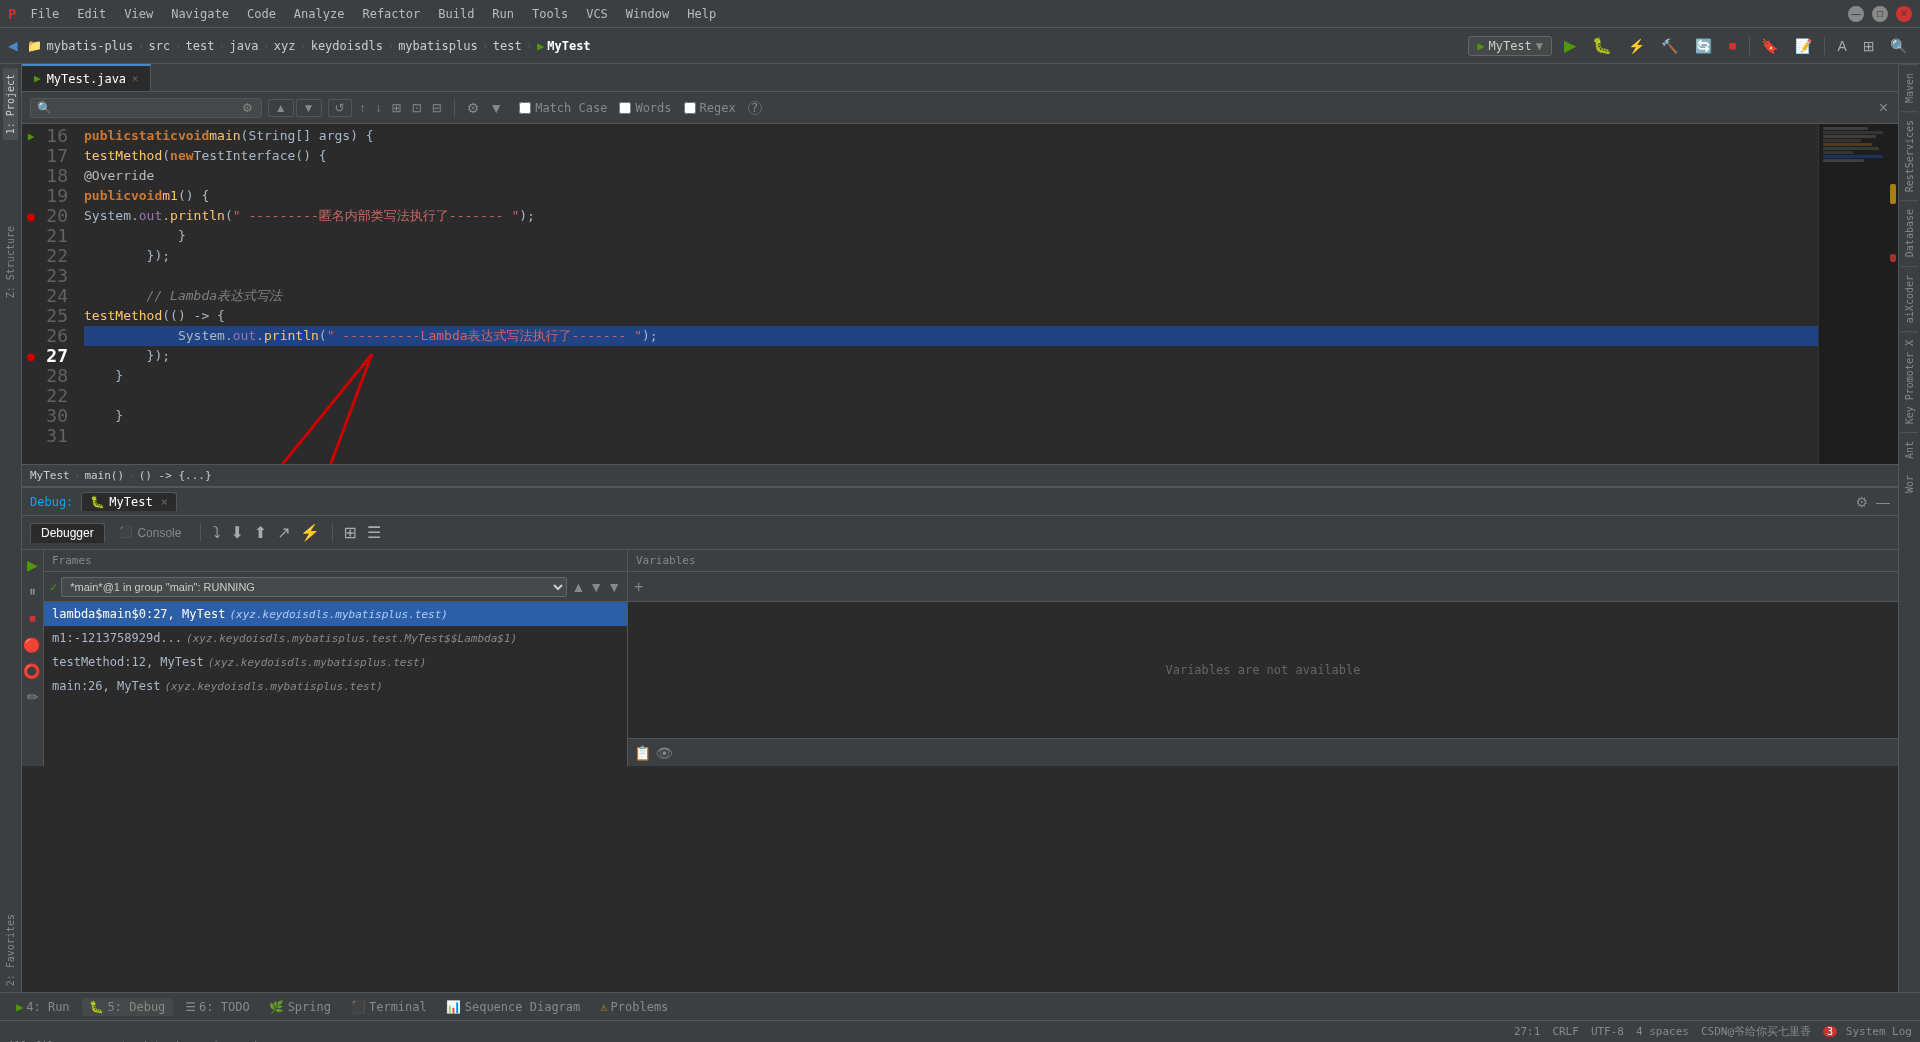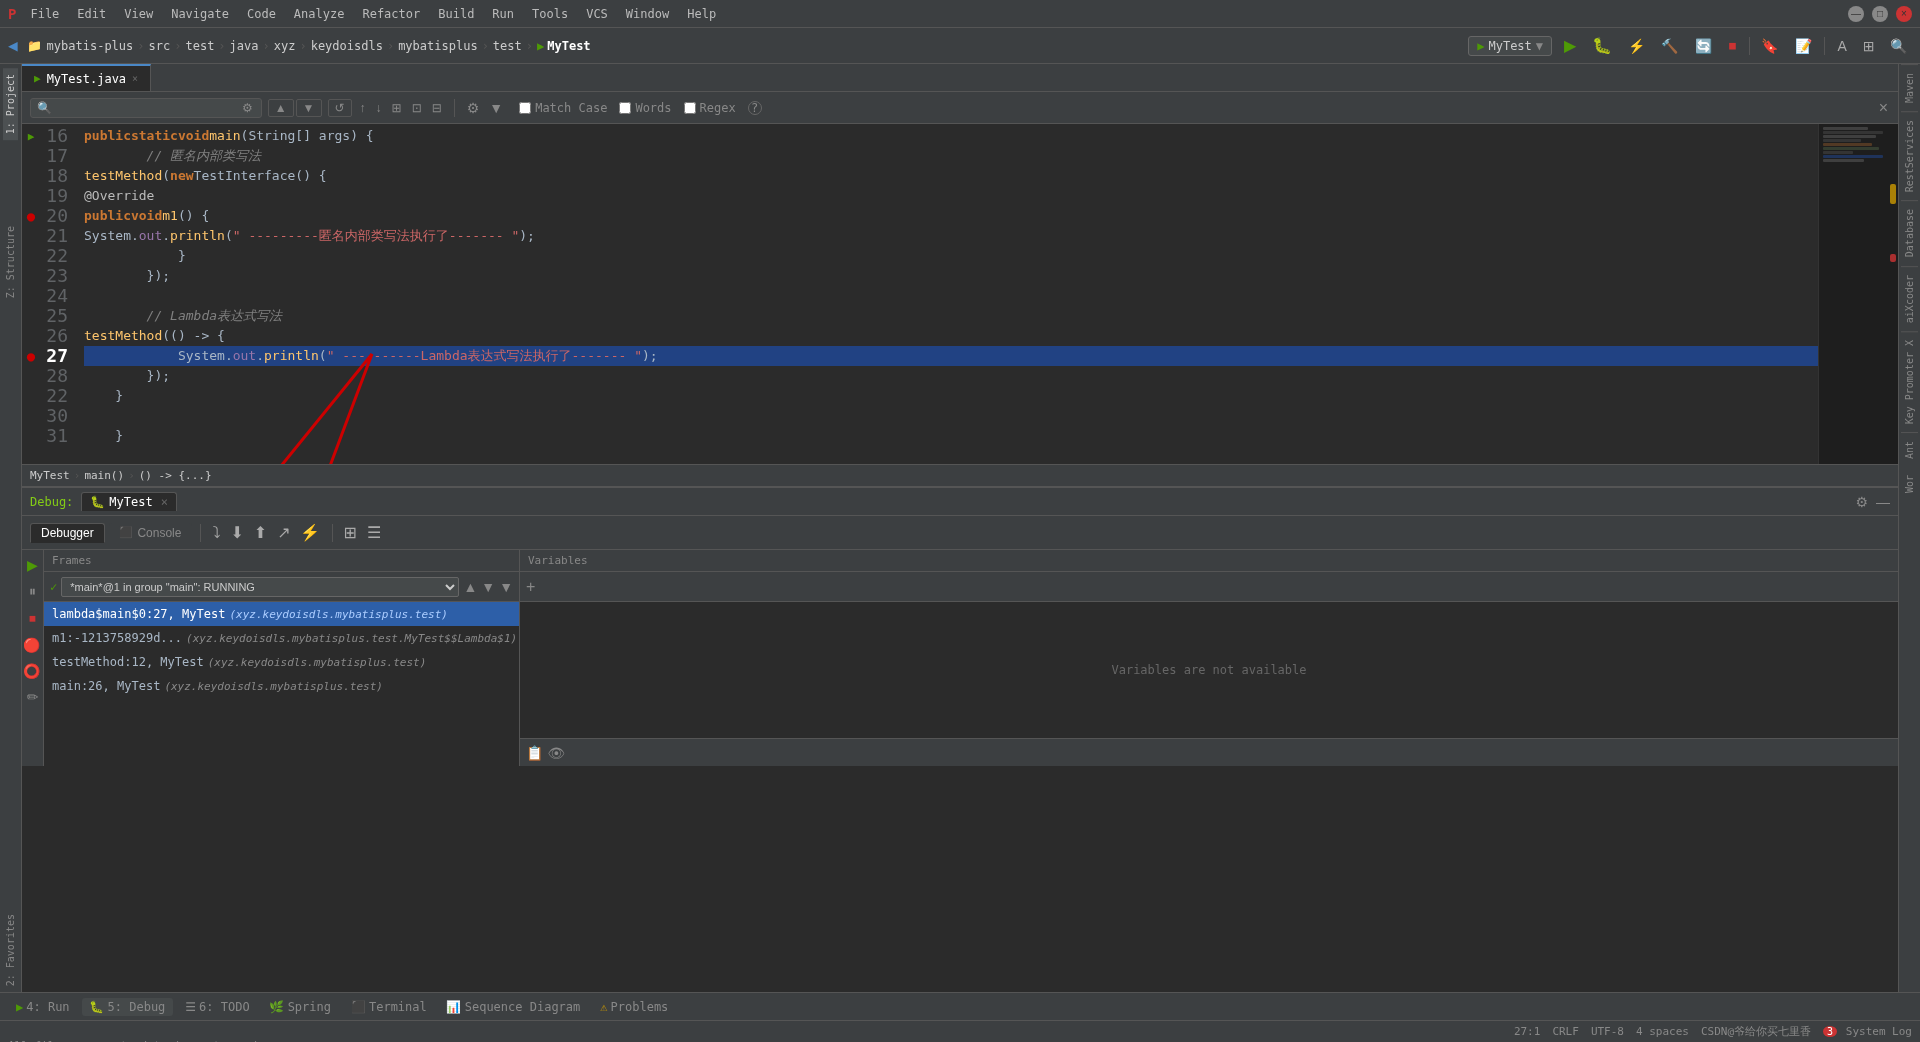--- a/index.html
+++ b/index.html
@@ -278,21 +278,20 @@
         <div style="height:20px;">28</div>
         <div style="height:20px;">22</div>
         <div style="height:20px;">30</div>
         <div style="height:20px;">31</div>
       </div>
 
       <div id="code-content" style="flex:1;padding:2px 0 2px 8px;line-height:20px;font-size:13px;overflow-x:auto;overflow-y:hidden;">
 
         <div class="code-line" style="white-space:pre;min-height:20px;">    <span class="kw" style="color:#cc7832;font-weight:bold;">public</span> <span class="kw" style="color:#cc7832;font-weight:bold;">static</span> <span class="kw" style="color:#cc7832;font-weight:bold;">void</span> <span style="color:#ffc66d;">main</span>(<span style="color:#a9b7c6;">String</span>[] args) {</div>
 
-        <div class="code-line" style="white-space:pre;min-height:20px;"><span class="comment" style="color:#808080;font-style:italic;">        // 匿名内部类写法</span></div>
 
         <div class="code-line" style="white-space:pre;min-height:20px;">        <span style="color:#ffc66d;">testMethod</span>(<span class="kw" style="color:#cc7832;font-weight:bold;">new</span> <span style="color:#a9b7c6;">TestInterface</span>() {</div>
 
         <div class="code-line" style="white-space:pre;min-height:20px;">            <span style="color:#bbb;">@Override</span></div>
 
         <div class="code-line" style="white-space:pre;min-height:20px;">            <span class="kw" style="color:#cc7832;font-weight:bold;">public</span> <span class="kw" style="color:#cc7832;font-weight:bold;">void</span> <span style="color:#ffc66d;">m1</span>() {</div>
 
         <div class="code-line" style="white-space:pre;min-height:20px;">                <span style="color:#a9b7c6;">System</span>.<span style="color:#9876aa;">out</span>.<span style="color:#ffc66d;">println</span>(<span style="color:#cc6666;">" ---------匿名内部类写法执行了------- "</span>);</div>
 
         <div class="code-line" style="white-space:pre;min-height:20px;">            }</div>
@@ -350,21 +349,21 @@
       <span style="color:#ccc;cursor:pointer;">MyTest</span>
       <span class="bc-sep" style="color:#555;">›</span>
       <span style="color:#ccc;cursor:pointer;">main()</span>
       <span class="bc-sep" style="color:#555;">›</span>
       <span style="color:#ccc;cursor:pointer;">() -&gt; {...}</span>
     </div>
 
     <div id="debug-area" style="height:280px;background:#2b2b2b;border-top:2px solid #555;display:flex;flex-direction:column;">
 
       <div id="debug-header" style="height:28px;background:#3c3f41;display:flex;align-items:center;padding:0 8px;border-bottom:1px solid #555;gap:8px;">
-        <span class="debug-label" style="color:#84cc16;font-size:12px;">Debug:</span>
+        <span class="debug-label" style="color:#0ea5e9;font-size:12px;">Debug:</span>
         <div style="display:flex;align-items:center;gap:4px;background:#2b2b2b;border:1px solid #555;border-bottom:none;padding:2px 8px;border-radius:3px 3px 0 0;font-size:12px;color:#fff;cursor:pointer;">
           <span style="color:#4a88c7;">🐛</span>
           <span>MyTest</span>
           <span style="color:#666;margin-left:4px;cursor:pointer;">×</span>
         </div>
         <button class="settings-icon-btn" id="debug-header-gear" style="margin-left:auto;background:none;border:none;color:#888;cursor:pointer;font-size:14px;">⚙</button>
         <button style="background:none;border:none;color:#888;cursor:pointer;font-size:14px;">—</button>
       </div>
 
       <div id="debug-toolbar" style="height:34px;background:#3c3f41;display:flex;align-items:center;padding:0 8px;border-bottom:1px solid #555;gap:4px;">
@@ -388,21 +387,21 @@
 
         <div style="width:22px;background:#3c3f41;border-right:1px solid #555;display:flex;flex-direction:column;align-items:center;padding-top:4px;gap:4px;">
           <button class="d-icon active" style="background:none;border:none;color:#4e9a06;font-size:14px;cursor:pointer;padding:3px 2px;">▶</button>
           <button class="d-icon" style="background:none;border:none;color:#888;font-size:14px;cursor:pointer;padding:3px 2px;">⏸</button>
           <button class="d-icon red" style="background:none;border:none;color:#cc3333;font-size:14px;cursor:pointer;padding:3px 2px;">⏹</button>
           <button class="d-icon" style="background:none;border:none;color:#cc3333;font-size:14px;cursor:pointer;padding:3px 2px;">🔴</button>
           <button class="d-icon yellow" style="background:none;border:none;color:#cc9900;font-size:14px;cursor:pointer;padding:3px 2px;">⭕</button>
           <button class="d-icon" style="background:none;border:none;color:#888;font-size:14px;cursor:pointer;padding:3px 2px;">✏</button>
         </div>
 
-        <div id="frames-panel" style="width:476px;border-right:1px solid #555;display:flex;flex-direction:column;">
+        <div id="frames-panel" style="width:584px;border-right:1px solid #555;display:flex;flex-direction:column;">
           <div id="frames-header" style="height:22px;background:#3c3f41;display:flex;align-items:center;padding:0 8px;font-size:11px;color:#888;border-bottom:1px solid #555;">
             <span>Frames</span>
           </div>
           <div id="frames-toolbar" style="height:30px;background:#3c3f41;display:flex;align-items:center;padding:0 6px;border-bottom:1px solid #555;gap:4px;">
             <span style="color:#4e9a06;font-size:12px;">✓</span>
             <select class="thread-select" style="background:#45494a;border:1px solid #666;color:#ccc;font-size:11px;padding:2px 4px;flex:1;border-radius:2px;"><option>*main*@1 in group "main": RUNNING</option></select>
             <button style="background:none;border:none;color:#888;cursor:pointer;font-size:14px;">▲</button>
             <button style="background:none;border:none;color:#888;cursor:pointer;font-size:14px;">▼</button>
             <button style="background:none;border:none;color:#888;cursor:pointer;font-size:14px;">▼</button>
           </div>

